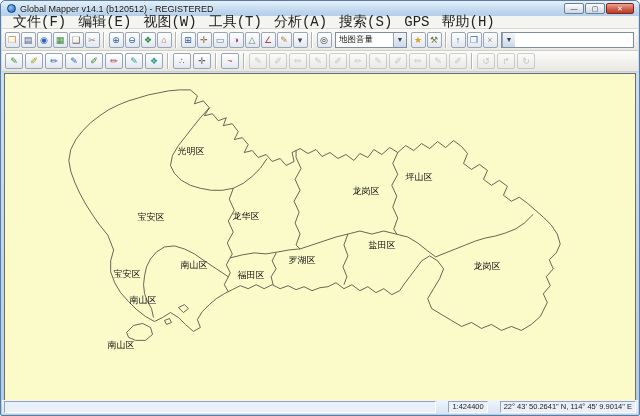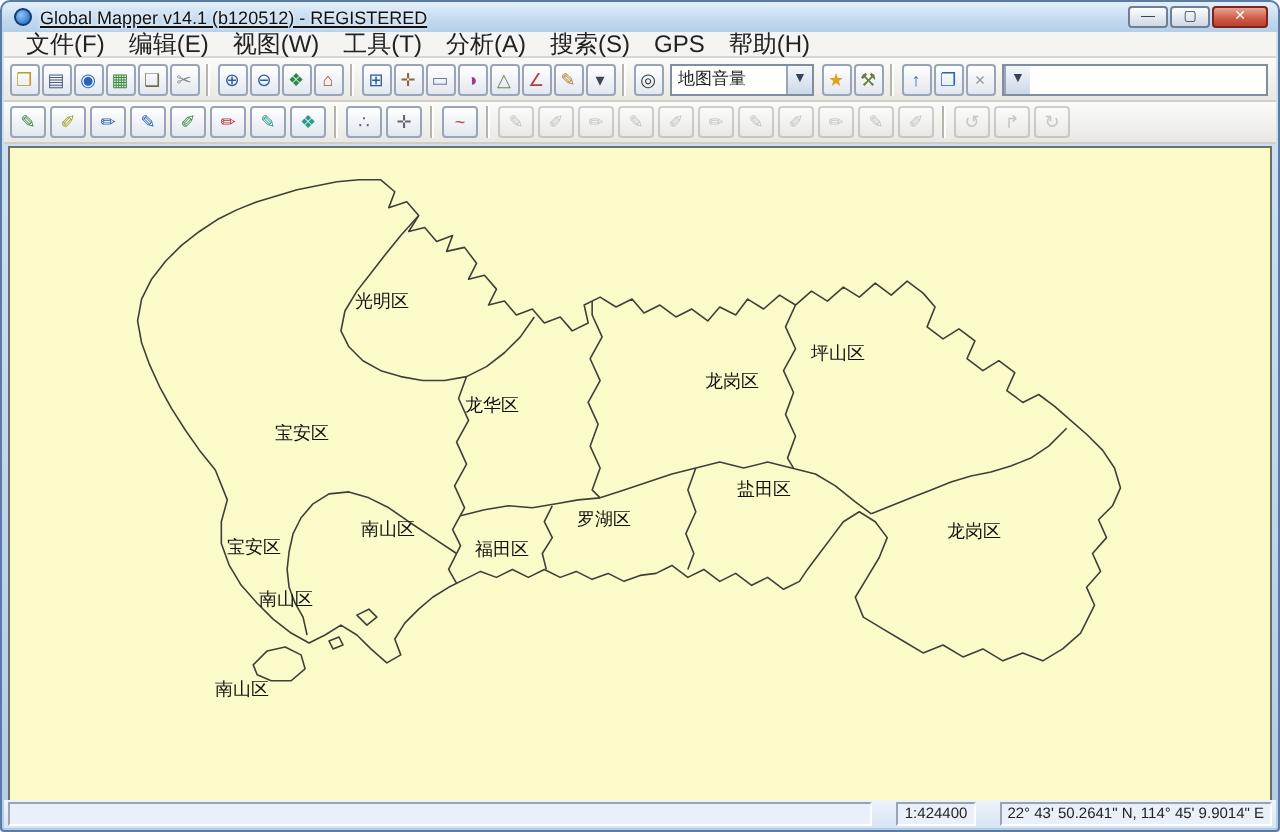--- a/index.html
+++ b/index.html
@@ -11,33 +11,33 @@
          border:1px solid #5c7ba3; border-radius:5px 5px 2px 2px; }
 
   
   .titlebar { position:absolute; left:0; top:0; right:0; height:15px;
               background:linear-gradient(#e3f0fb,#c2d9ef 60%,#b4cfe9);
               border-radius:5px 5px 0 0; display:flex; align-items:center; }
   .appicon { width:9px; height:9px; margin:0 4px 0 6px; border-radius:50%;
              background:radial-gradient(circle at 35% 35%, #8ec5ff, #1c5fb0);
              border:1px solid #0d3d74; }
   .title { font-size:9px; color:#111; white-space:nowrap;
-           text-shadow:0 0 2px #fff;text-decoration:underline; }
+           text-shadow:0 0 2px #fff; }
   .winbtns { position:absolute; right:5px; top:2px; display:flex; gap:1px; }
   .wbtn { width:20px; height:11px; border:1px solid #6e7f94; border-radius:2px;
           background:linear-gradient(#fdfdfd,#cdd8e6); font-size:7px; line-height:9px;
           text-align:center; color:#334; }
   .wbtn.close { width:28px; background:linear-gradient(#e9a396,#ce5a44 60%,#b8412e);
                 border-color:#7e241a; color:#fff; }
 
   
   .menubar { position:absolute; left:1px; right:1px; top:15px; height:13px;
              background:#f4f4f1; border-bottom:1px solid #d8d8d2;
              display:flex; align-items:center; padding-left:5px; }
-  .menu-item { font-size:12px; color:#222; padding:8px 6px; white-space:nowrap; }
+  .menu-item { font-size:14px; color:#222; padding:8px 6px; white-space:nowrap;font-family:Liberation Mono, monospace; }
 
   
   .toolbar { position:absolute; left:1px; right:1px; display:flex; align-items:center;
              background:linear-gradient(#fbfbf9,#e9e8e3);
              border-bottom:1px solid #cfcec8; padding-left:2px; }
   .tb1 { top:28px; height:22px; }
   .tb2 { top:50px; height:21px; }
   .tbtn { width:15px; height:16px; margin:0 0.5px; border:1px solid #98a5b8;
           border-radius:2px; background:linear-gradient(#ffffff,#e2e7ef);
           font-size:9px; line-height:14px; text-align:center; flex:0 0 auto;
@@ -186,21 +186,21 @@
         <path d="M344,161 L340,172 L344,183 L339,194 L343,204 L340,212" fill="none" stroke="#3f3f38" stroke-width="0.8" stroke-linejoin="round"></path>
         <path d="M394,79 L389,90 L394,101 L388,112 L393,123 L389,134 L394,145 L390,156 L393,161" fill="none" stroke="#3f3f38" stroke-width="0.8" stroke-linejoin="round"></path>
         <path d="M432,184 L442,180 L452,176 L462,172 L472,168 L482,165 L492,163 L502,160 L512,156 L521,150 L530,141" fill="none" stroke="#3f3f38" stroke-width="0.8" stroke-linejoin="round"></path>
         <path d="M122,260 L129,253 L138,251 L146,255 L148,262 L141,268 L131,268 L124,265 Z" fill="none" stroke="#3f3f38" stroke-width="0.8" stroke-linejoin="round"></path>
         <path d="M174,235 L180,232 L184,236 L179,240 Z" fill="none" stroke="#3f3f38" stroke-width="0.8" stroke-linejoin="round"></path>
         <path d="M160,248 L165,246 L167,250 L162,252 Z" fill="none" stroke="#3f3f38" stroke-width="0.8" stroke-linejoin="round"></path>
       </svg>
     <div id="labels">
         <div class="maplabel" style="left: 186px; top: 77px;">光明区</div>
         <div class="maplabel" style="left: 146px; top: 143px;">宝安区</div>
-        <div class="maplabel" style="left: 241px; top: 129px;">龙华区</div>
+        <div class="maplabel" style="left: 241px; top: 142px;">龙华区</div>
         <div class="maplabel" style="left: 361px; top: 117px;">龙岗区</div>
         <div class="maplabel" style="left: 414px; top: 103px;">坪山区</div>
         <div class="maplabel" style="left: 377px; top: 171px;">盐田区</div>
         <div class="maplabel" style="left: 482px; top: 192px;">龙岗区</div>
         <div class="maplabel" style="left: 122px; top: 200px;">宝安区</div>
         <div class="maplabel" style="left: 189px; top: 191px;">南山区</div>
         <div class="maplabel" style="left: 246px; top: 201px;">福田区</div>
         <div class="maplabel" style="left: 297px; top: 186px;">罗湖区</div>
         <div class="maplabel" style="left: 138px; top: 226px;">南山区</div>
         <div class="maplabel" style="left: 116px; top: 271px;">南山区</div>

